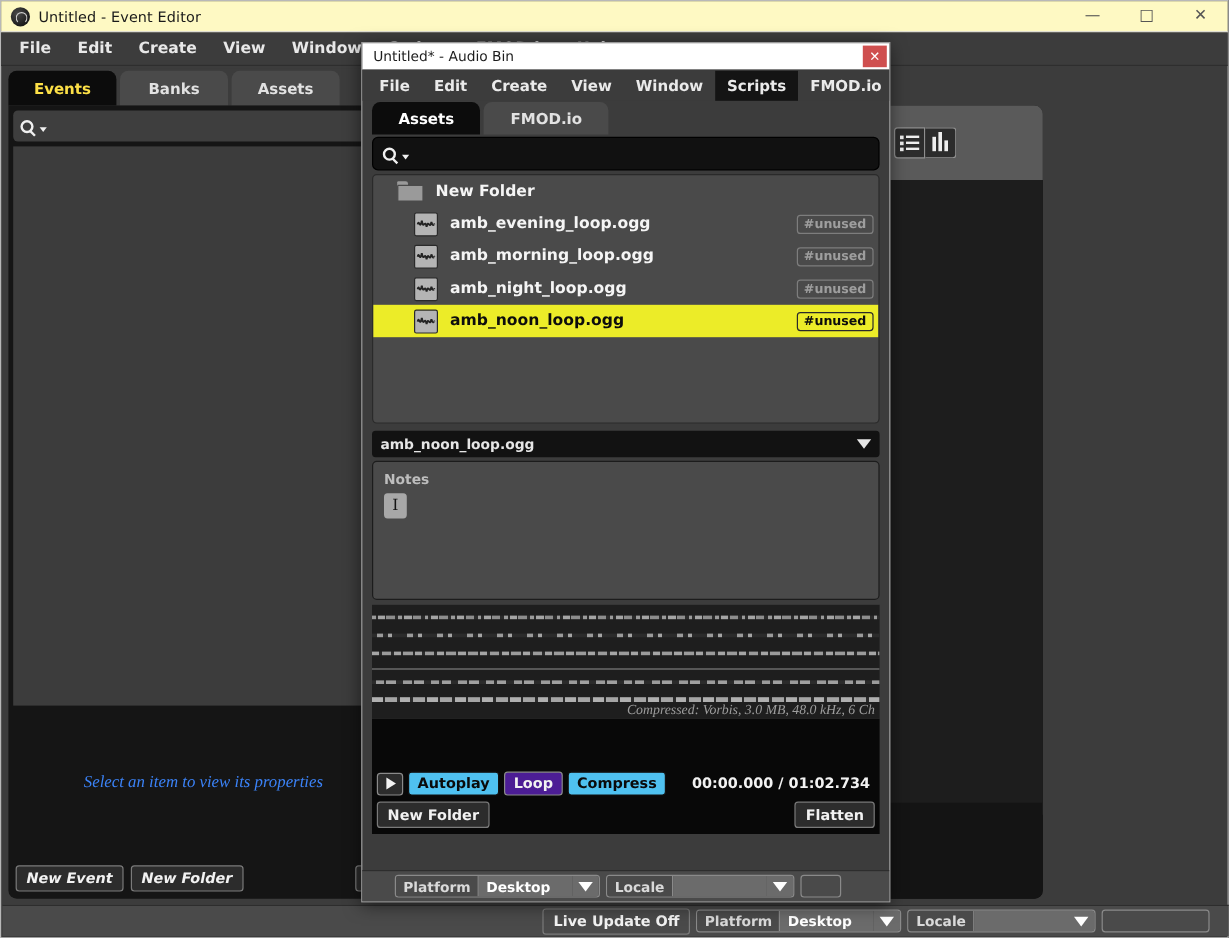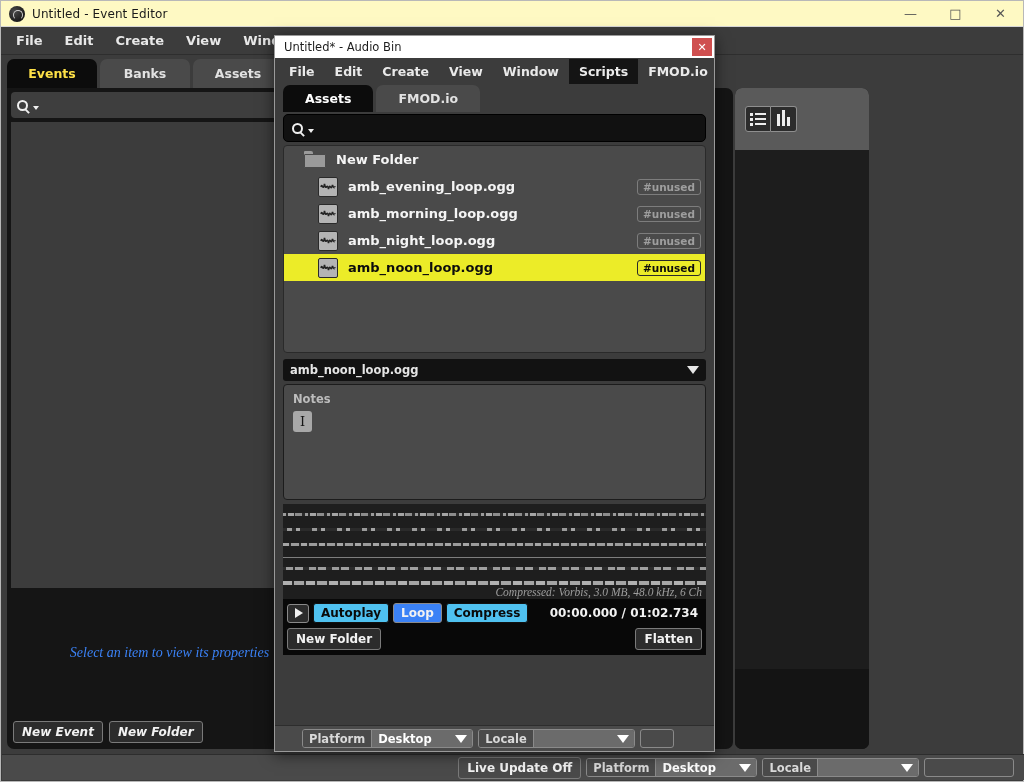--- a/index.html
+++ b/index.html
@@ -85,21 +85,21 @@
     font-size: 14px; color: #3b82f6;
   }
   .fmod-btn {
     background: #2c2c2c; border: 1px solid #7a7a7a; border-radius: 3px;
     color: #f2f2f2; font-size: 12px; font-weight: bold;
     padding: 3px 8px; white-space: nowrap;
   }
 
   
   .bin-window {
-    position: absolute; left: 274px; top: 35px; width: 441px; height: 717px;
+    position: absolute; left: 301px; top: 35px; width: 441px; height: 717px;
     background: #3c3c3c;
     border: 1px solid #9a9a9a;
     box-shadow: 0 3px 14px rgba(0,0,0,.55);
     display: flex; flex-direction: column;
   }
   .bin-titlebar {
     height: 22px; background: #ffffff; display: flex; align-items: center;
     padding-left: 9px;
   }
   .bin-title { font-size: 11.5px; color: #1d1d1d; }
@@ -216,32 +216,32 @@
   }
   .wave-info {
     position: absolute; right: 4px; bottom: 1px;
     font-family: "Liberation Serif", serif; font-style: italic;
     font-size: 11.5px; color: #9d9d9d;
   }
 
   .transport {
     background: #080808; padding: 4px 4px 5px 4px;
   }
-  .trow { display: flex; align-items: center; gap: 4px; }
+  .trow { display: flex; align-items: center; gap: 4px; margin-top: 40px; }
   .play-btn {
     width: 22px; height: 19px; background: #2c2c2c; border: 1px solid #8a8a8a; border-radius: 3px;
     display: flex; align-items: center; justify-content: center;
   }
   .play-tri {
     width: 0; height: 0; border-top: 5px solid transparent; border-bottom: 5px solid transparent;
     border-left: 8px solid #f2f2f2; margin-left: 2px;
   }
   .tgl {
     border: 1px solid #8a8a8a; border-radius: 3px; font-size: 12px; font-weight: bold;
-    padding: 2px 7px; background: #3b82f6; color: #f2f2f2;
+    padding: 2px 7px; background: #4c1d95; color: #f2f2f2;
   }
   .tgl.on { background: #4fc1f0; color: #0a0a0a; border-color: #111; }
   .timecode {
     margin-left: auto; font-size: 12px; font-weight: bold; color: #f2f2f2; padding-right: 4px;
   }
 
   .bin-footbar {
     height: 26px; background: #4a4a4a; display: flex; align-items: center;
     padding: 0 6px; gap: 5px; border-top: 1px solid #2d2d2d;
   }
@@ -266,21 +266,21 @@
     border-top: 8px solid #ffffff;
   }
   .blank-box {
     border: 1px solid #8a8a8a; border-radius: 3px; width: 34px; height: 19px; background: #4a4a4a;
   }
 
   
   .status-bar {
     position: absolute; left: 1px; bottom: 1px; width: 1022px; height: 26px;
     background: #4a4a4a; display: flex; align-items: center; justify-content: flex-end;
-    gap: 5px; padding-right: 10px; border-top: 1px solid #2d2d2d;
+    gap: 5px; padding-right: 16px; border-top: 1px solid #2d2d2d;
   }
 </style>
 </head>
 <body>
 
 <div id="root">
 
   <div class="main-window">
 
     <div class="win-titlebar">

